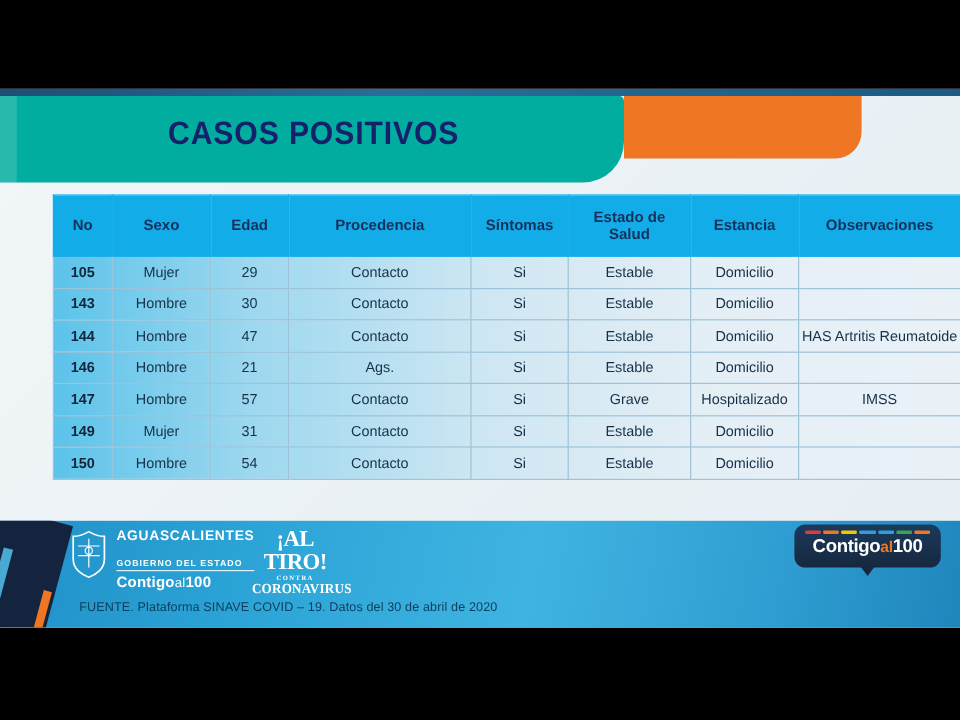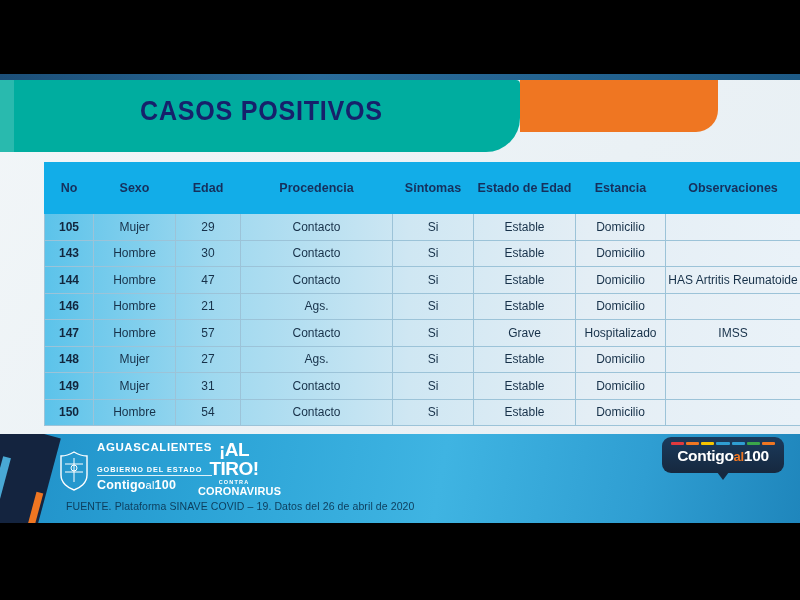--- a/index.html
+++ b/index.html
@@ -43,31 +43,31 @@
      background:linear-gradient(100deg,#2090c8 0%,#2ba3d6 25%,#3fb4e2 55%,#2f9ed2 80%,#1f86bc 100%);}
   .corner{position:absolute;left:0;top:360px;width:78px;height:89px;overflow:hidden;}
   .corner .dark{position:absolute;left:-34px;top:-8px;width:82px;height:110px;
      background:#14243f;transform:rotate(15deg);}
   .corner .lt{position:absolute;left:-6px;top:22px;width:8px;height:70px;
      background:#4fb7e4;transform:rotate(15deg);opacity:.9;}
   .corner .or{position:absolute;left:32px;top:58px;width:7px;height:34px;
      background:#ef7622;transform:rotate(15deg);}
 
   
-  .govlogo{position:absolute;left:58px;top:368px;display:flex;align-items:flex-end;gap:7px;}
+  .govlogo{position:absolute;left:58px;top:368px;display:flex;align-items:flex-start;gap:7px;}
   .shield{width:32px;height:40px;}
   .govtext{color:#fff;line-height:1;}
   .govtext .l1{font-size:11.5px;font-weight:bold;letter-spacing:.6px;}
   .govtext .l2{font-size:7.3px;font-weight:bold;letter-spacing:.9px;margin-top:12px;}
   .govrule{height:1px;background:rgba(255,255,255,.85);margin:2.5px 0;}
   .govtext .l3{font-size:12.5px;font-weight:bold;letter-spacing:.2px;}
   .govtext .l3 .thin{font-weight:normal;font-size:11px;}
 
   
-  .altiro{position:absolute;left:196px;top:366px;width:76px;text-align:center;color:#fff;}
+  .altiro{position:absolute;left:208px;top:366px;width:76px;text-align:center;color:#fff;font-family:Liberation Serif, serif;}
   .altiro .big{font-size:19px;font-weight:bold;letter-spacing:-.5px;line-height:1;}
   .altiro .mid{font-size:5.5px;font-weight:bold;letter-spacing:1.2px;margin-top:1px;}
   .altiro .bot{font-size:11.5px;font-weight:bold;letter-spacing:.2px;line-height:1.1;transform:scaleX(.95);}
 
   
   .badge{position:absolute;left:662px;top:363px;width:122px;height:36px;
      background:linear-gradient(180deg,#1b3a5c,#16283f);border-radius:9px;}
   .badge .bars{position:absolute;left:9px;top:5px;display:flex;gap:2px;width:104px;}
   .badge .bars i{height:3px;flex:1;border-radius:1px;display:block;}
   .badge .txt{position:absolute;left:0;top:10px;width:122px;text-align:center;
@@ -95,21 +95,21 @@
     <div class="title">CASOS POSITIVOS</div>
 
     <table id="tbl">
       <thead>
         <tr>
           <th style="width:44px">No</th>
           <th style="width:77px">Sexo</th>
           <th style="width:60px">Edad</th>
           <th style="width:147px">Procedencia</th>
           <th style="width:76px">Síntomas</th>
-          <th style="width:97px">Estado de Edad</th>
+          <th style="width:97px">Estado de Salud</th>
           <th style="width:85px">Estancia</th>
           <th style="width:130px">Observaciones</th>
         </tr>
       </thead>
       <tbody id="tbody">
           <tr>
             <td class="no">105</td>
             <td>Mujer</td>
             <td>29</td>
             <td>Contacto</td>
@@ -150,30 +150,20 @@
           </tr>
           <tr>
             <td class="no">147</td>
             <td>Hombre</td>
             <td>57</td>
             <td>Contacto</td>
             <td>Si</td>
             <td>Grave</td>
             <td>Hospitalizado</td>
             <td class="ovf">IMSS</td>
-          </tr>
-          <tr>
-            <td class="no">148</td>
-            <td>Mujer</td>
-            <td>27</td>
-            <td>Ags.</td>
-            <td>Si</td>
-            <td>Estable</td>
-            <td>Domicilio</td>
-            <td class="ovf"></td>
           </tr>
           <tr>
             <td class="no">149</td>
             <td>Mujer</td>
             <td>31</td>
             <td>Contacto</td>
             <td>Si</td>
             <td>Estable</td>
             <td>Domicilio</td>
             <td class="ovf"></td>
@@ -224,15 +214,15 @@
           <i style="background: rgb(239, 118, 34);"></i>
           <i style="background: rgb(245, 196, 0);"></i>
           <i style="background: rgb(47, 158, 210);"></i>
           <i style="background: rgb(47, 158, 210);"></i>
           <i style="background: rgb(58, 166, 74);"></i>
           <i style="background: rgb(239, 118, 34);"></i>
         </div>
       <div class="txt"><span>Contigo</span><span class="al">al</span><span>100</span></div>
     </div>
 
-    <div class="source">FUENTE. Plataforma SINAVE COVID – 19. Datos del 26 de abril de 2020</div>
+    <div class="source">FUENTE. Plataforma SINAVE COVID – 19. Datos del 30 de abril de 2020</div>
   </div>
 </div>
 
 </body></html>

